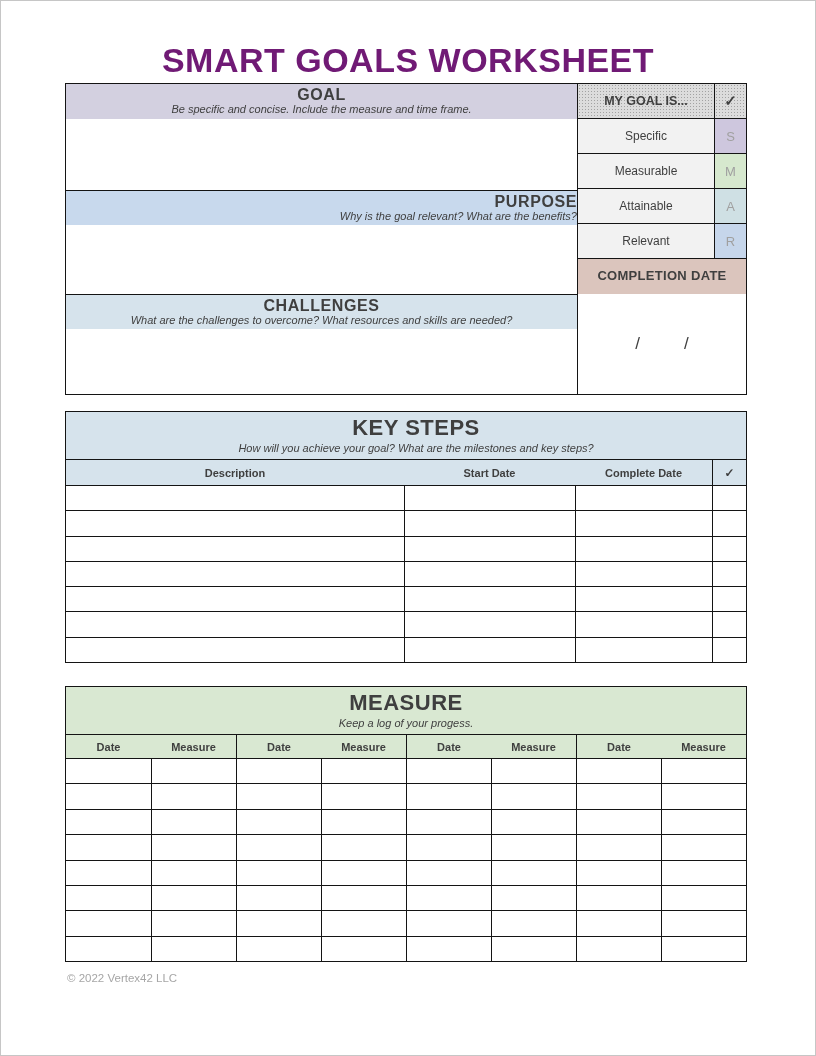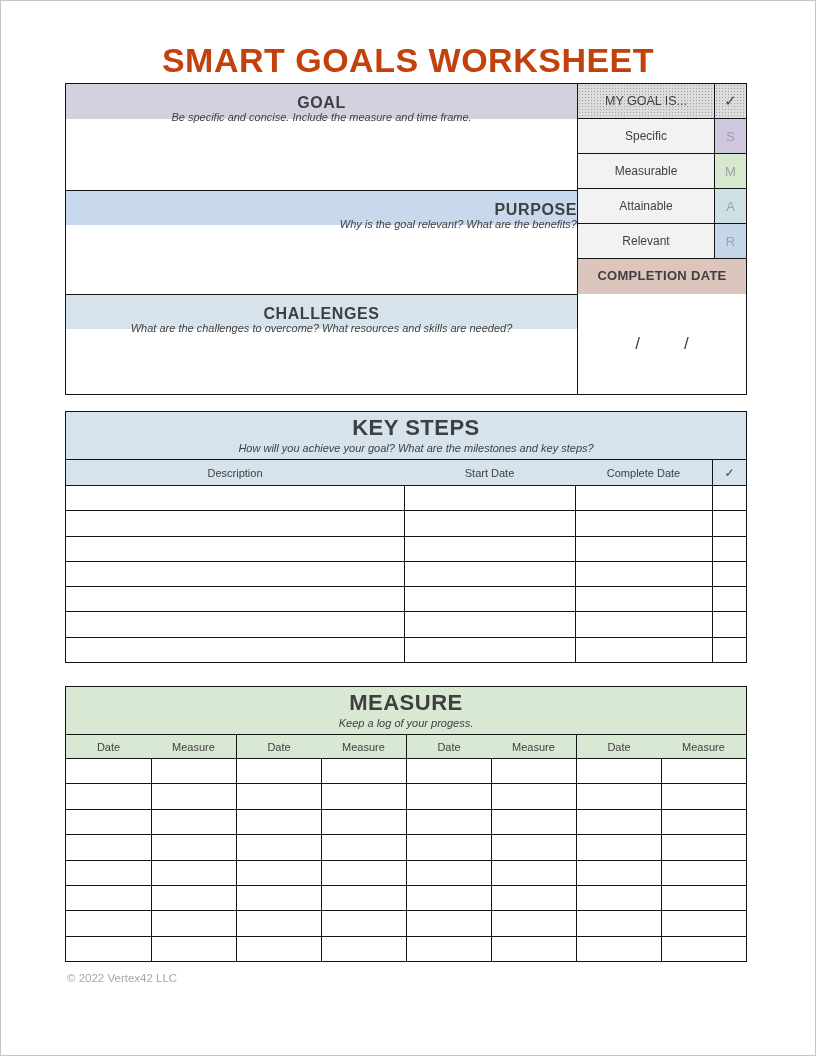--- a/index.html
+++ b/index.html
@@ -12,26 +12,26 @@
     background: #ffffff;
     border: 1px solid #c6c6c6;
     overflow: hidden;
   }
 
   
   .doc-title {
     position: absolute; top: 40px; left: 0; width: 100%;
     text-align: center;
     font-size: 34px; font-weight: bold; letter-spacing: 0.5px;
-    color: #c2410c;
+    color: #701a75;
   }
 
   
   .tbl { position: absolute; left: 64px; width: 682px; border: 1.5px solid #141414; background:#fff; }
-  .band { text-align: center; padding-top: 10px; }
+  .band { text-align: center; padding-top: 2px; }
   .band .band-title { font-weight: bold; font-size: 16px; letter-spacing: 0.6px; line-height: 17px; }
   .band .band-sub   { font-style: italic; font-size: 11px; line-height: 13px; }
   .band-lg .band-title { font-size: 22px; line-height: 26px; letter-spacing: 0.5px; }
   .band-lg .band-sub   { font-style: italic; font-size: 11px; line-height: 14px; }
 
   
   .top-table { top: 82px; height: 312px; display: flex; }
   .tt-left  { width: 512px; border-right: 1.5px solid #141414; display: flex; flex-direction: column; }
   .tt-right { flex: 1; display: flex; flex-direction: column; }
 
@@ -46,21 +46,21 @@
   .sc-label {
     width: 136px; display: flex; align-items: center; justify-content: center;
     font-size: 12px; background: #f2f2f2;
   }
   .sc-letter {
     flex: 1; display: flex; align-items: center; justify-content: center;
     border-left: 1.5px solid #141414;
     font-size: 13px; color: #a0a0a0;
   }
   .sc-head .sc-label, .sc-head .sc-letter {
-    font-weight: normal; font-size: 12.5px; color: #3f3f3f;
+    font-weight: bold; font-size: 12.5px; color: #3f3f3f;
   }
   .pattern {
     background-color: #dcdcdc;
     background-image: radial-gradient(#a2a2a2 0.7px, rgba(0,0,0,0) 0.8px);
     background-size: 3px 3px;
   }
   .sc-head .sc-letter { font-size: 15px; }
 
   .band-completion { height: 35px; padding-top: 8px; }
   .band-completion .band-title { font-size: 13px; letter-spacing: 0.3px; }
@@ -73,21 +73,21 @@
   .ks-table { top: 410px; height: 252px; display: flex; flex-direction: column; }
   .ms-table { top: 685px; height: 276px; display: flex; flex-direction: column; }
 
   .ks-band, .ms-band { height: 48px; border-bottom: 1.5px solid #141414; padding-top: 3px; }
 
   .cols-head { display: flex; border-bottom: 1.5px solid #141414; }
   .ks-head { height: 26px; }
   .ms-head { height: 24px; }
   .hcell {
     display: flex; align-items: center; justify-content: center;
-    font-weight: normal; font-size: 11px; color: #3f3f3f;
+    font-weight: bold; font-size: 11px; color: #3f3f3f;
   }
   .ks-head .hcell:nth-child(1) { width: 338px; }
   .ks-head .hcell:nth-child(2) { width: 171px; }
   .ks-head .hcell:nth-child(3) { width: 137px; }
   .ks-head .hcell:nth-child(4) { flex: 1; border-left: 1.5px solid #141414; font-size: 12px; }
   .ms-head .hcell { width: 12.5%; }
   .ms-head .hcell:nth-child(odd):not(:first-child) { border-left: 1.5px solid #141414; }
 
   .t-body { flex: 1; display: flex; flex-direction: column; }
   .t-row { flex: 1; display: flex; border-bottom: 1.5px solid #141414; }

